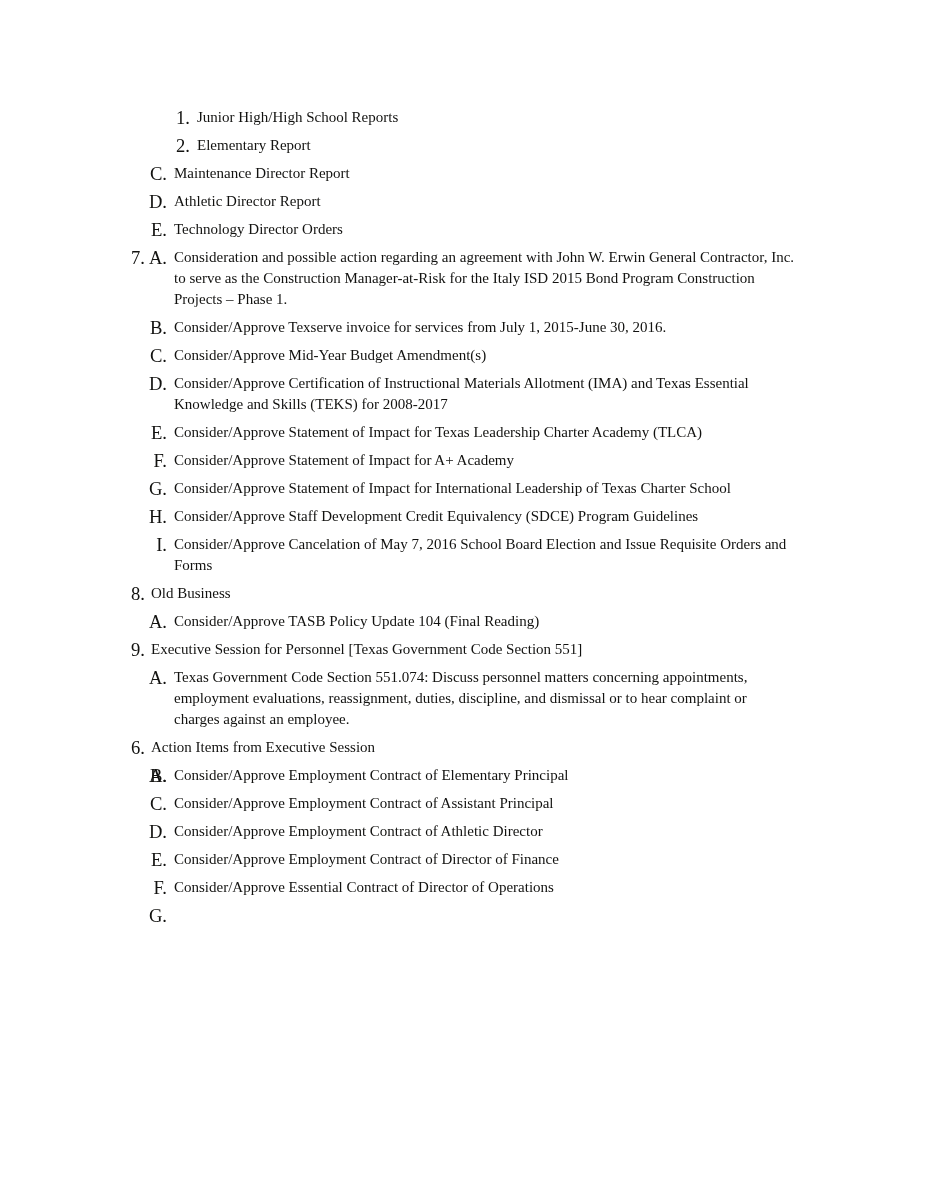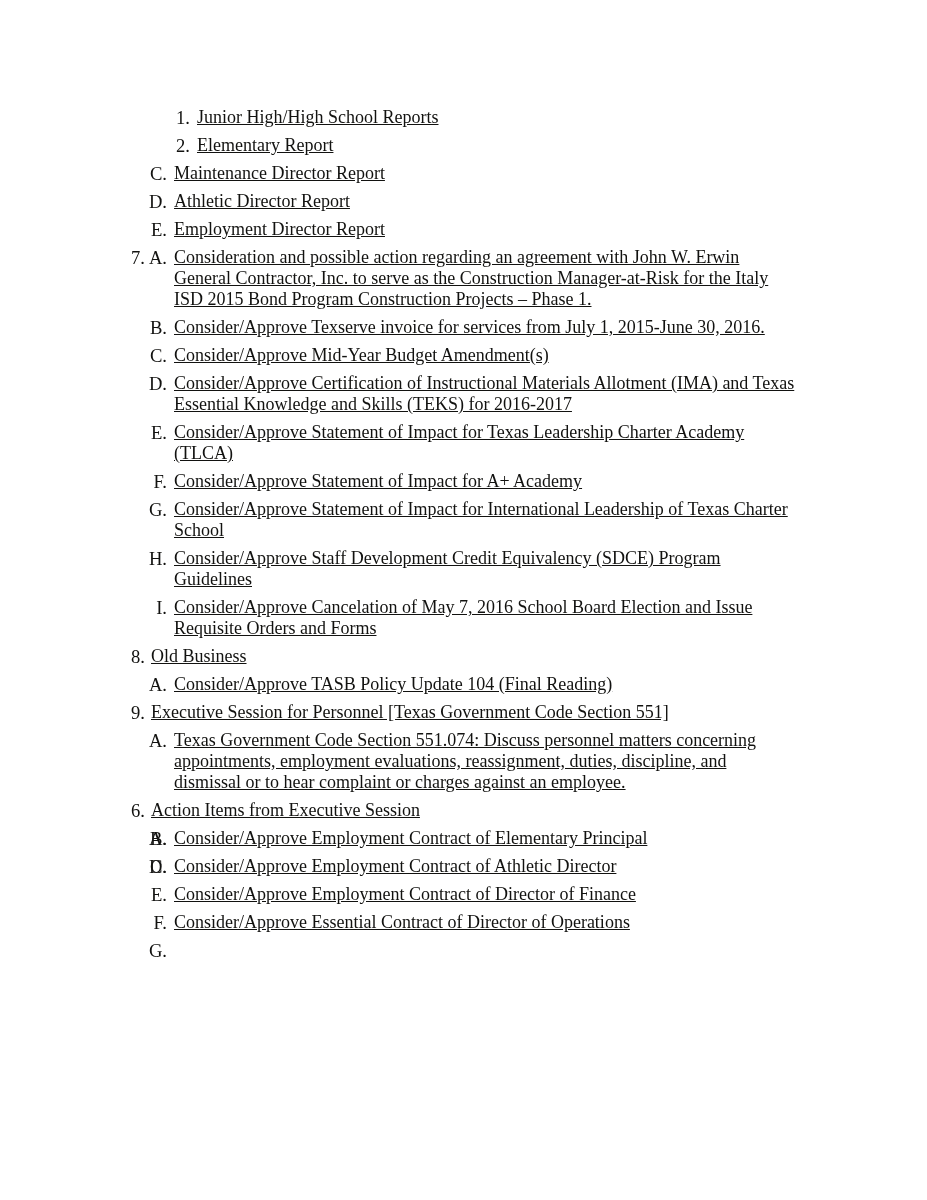--- a/index.html
+++ b/index.html
@@ -47,23 +47,22 @@
     top: 0;
     text-align: right;
     white-space: pre;
     font-size: 18.6px;
     line-height: 21px;
   }
 
   .body-text {
     display: block;
     white-space: normal;
-    font-size: 18px;
+    font-size: 15px;
     line-height: 21px;
-    text-decoration: underline;
   }
 
   
   .lvl-num {
     padding-left: 151px;
     padding-right: 132px;
     margin-bottom: 7px;
   }
   .lvl-num > .marker {
     left: 100px;
@@ -108,40 +107,40 @@
       <div class="row lvl-alpha">
         <span class="marker">C.</span>
         <span class="body-text">Maintenance Director Report</span>
       </div>
       <div class="row lvl-alpha">
         <span class="marker">D.</span>
         <span class="body-text">Athletic Director Report</span>
       </div>
       <div class="row lvl-alpha">
         <span class="marker">E.</span>
-        <span class="body-text">Employment Director Report</span>
+        <span class="body-text">Technology Director Orders</span>
       </div>
       <div class="row lvl-num">
         <span class="marker">7.</span>
       </div>
       <div class="row lvl-alpha">
         <span class="marker">A.</span>
         <span class="body-text">Consideration and possible action regarding an agreement with John W. Erwin General Contractor, Inc. to serve as the Construction Manager-at-Risk for the Italy ISD 2015 Bond Program Construction Projects – Phase 1.</span>
       </div>
       <div class="row lvl-alpha">
         <span class="marker">B.</span>
         <span class="body-text">Consider/Approve Texserve invoice for services from July 1, 2015-June 30, 2016.</span>
       </div>
       <div class="row lvl-alpha">
         <span class="marker">C.</span>
         <span class="body-text">Consider/Approve Mid-Year Budget Amendment(s)</span>
       </div>
       <div class="row lvl-alpha">
         <span class="marker">D.</span>
-        <span class="body-text">Consider/Approve Certification of Instructional Materials Allotment (IMA) and Texas Essential Knowledge and Skills (TEKS) for 2016-2017</span>
+        <span class="body-text">Consider/Approve Certification of Instructional Materials Allotment (IMA) and Texas Essential Knowledge and Skills (TEKS) for 2008-2017</span>
       </div>
       <div class="row lvl-alpha">
         <span class="marker">E.</span>
         <span class="body-text">Consider/Approve Statement of Impact for Texas Leadership Charter Academy (TLCA)</span>
       </div>
       <div class="row lvl-alpha">
         <span class="marker">F.</span>
         <span class="body-text">Consider/Approve Statement of Impact for A+ Academy</span>
       </div>
       <div class="row lvl-alpha">
@@ -178,20 +177,21 @@
       </div>
       <div class="row lvl-alpha">
         <span class="marker">A.</span>
       </div>
       <div class="row lvl-alpha">
         <span class="marker">B.</span>
         <span class="body-text">Consider/Approve Employment Contract of Elementary Principal</span>
       </div>
       <div class="row lvl-alpha">
         <span class="marker">C.</span>
+        <span class="body-text">Consider/Approve Employment Contract of Assistant Principal</span>
       </div>
       <div class="row lvl-alpha">
         <span class="marker">D.</span>
         <span class="body-text">Consider/Approve Employment Contract of Athletic Director</span>
       </div>
       <div class="row lvl-alpha">
         <span class="marker">E.</span>
         <span class="body-text">Consider/Approve Employment Contract of Director of Finance</span>
       </div>
       <div class="row lvl-alpha">

